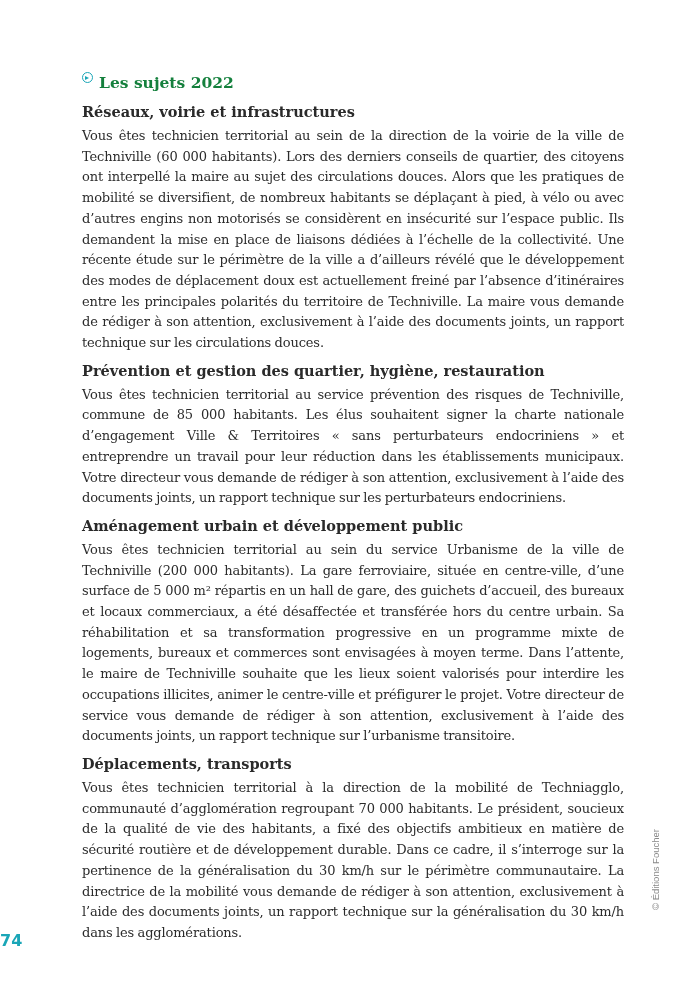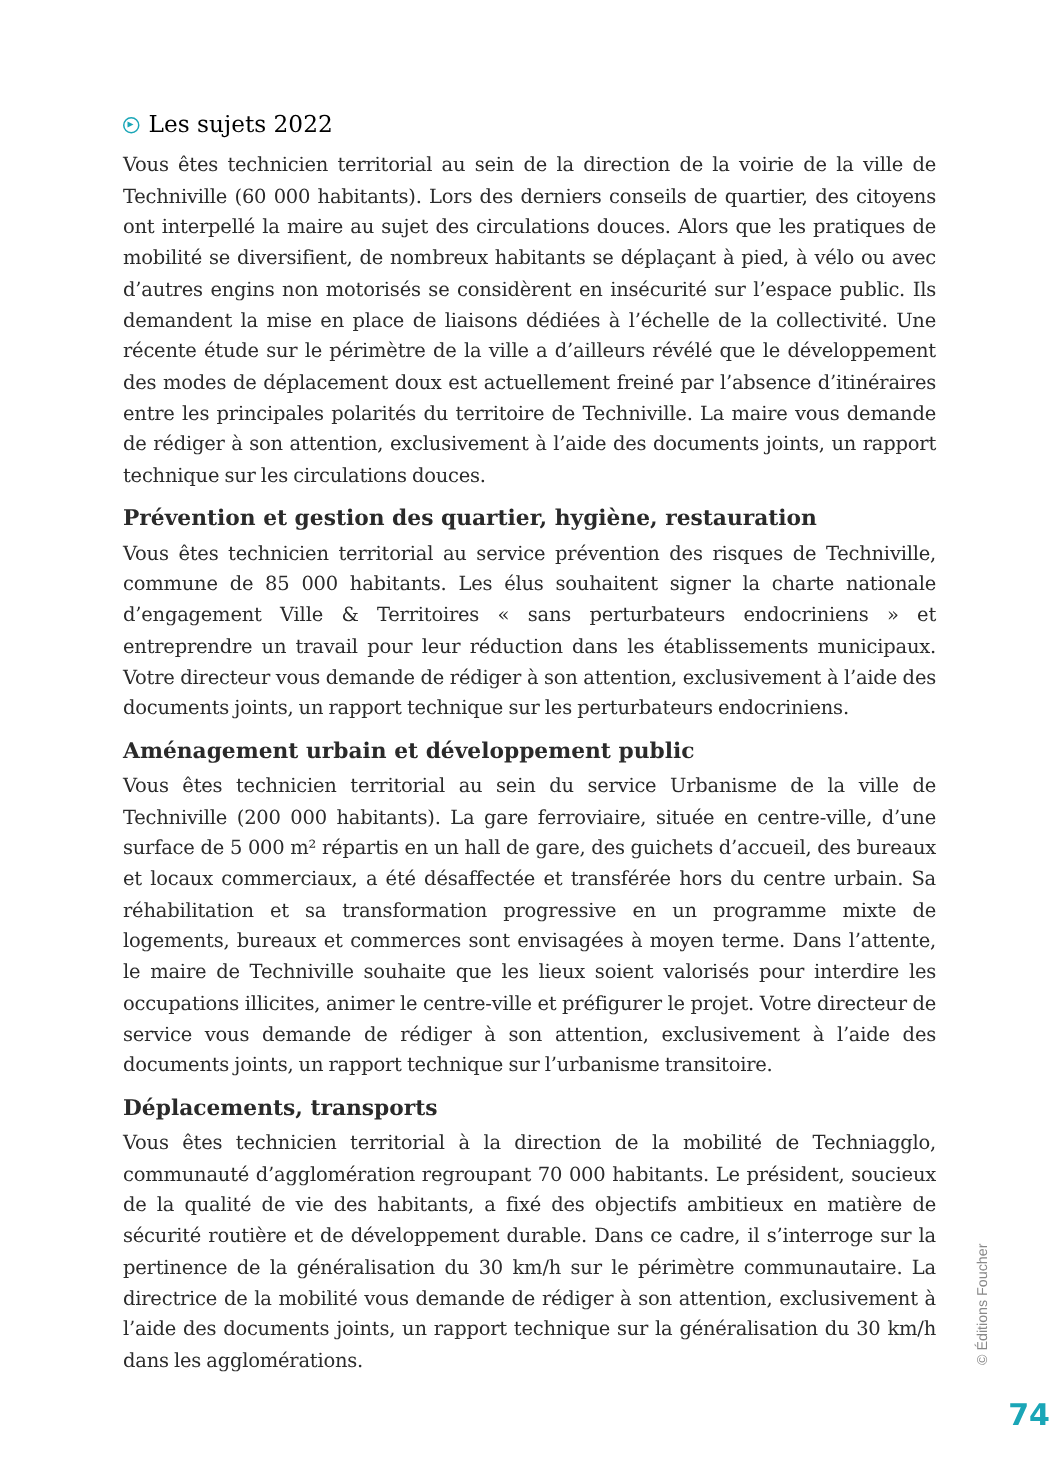--- a/index.html
+++ b/index.html
@@ -16,23 +16,23 @@
       color: #2b2b2b;
     }
     .page {
       position: absolute;
       left: 82px;
       top: 72px;
       width: 542px;
     }
     .section-title {
       display: flex;
-      align-items: center;
-      color: #000000;
-      font-weight: normal;
+      align-items: flex-start;
+      color: #15803d;
+      font-weight: bold;
       font-size: 15.5px;
       margin: 0 0 7px 0;
       line-height: 22px;
     }
     .section-title .bullet {
       display: inline-block;
       width: 11px;
       height: 11px;
       border-radius: 50%;
       border: 1.2px solid #1aa6b7;
@@ -68,24 +68,24 @@
       text-align: justify;
       hyphens: auto;
       letter-spacing: -0.15px;
       word-spacing: -0.5px;
     }
     .page-number {
       position: absolute;
       top: 931px;
       left: 0;
       width: 700px;
-      text-align: right;
+      text-align: left;
       font-family: "DejaVu Sans", "Liberation Sans", sans-serif;
       font-weight: bold;
-      font-size: 20px;
+      font-size: 16px;
       color: #1aa6b7;
     }
     .copyright {
       position: absolute;
       left: 650px;
       top: 910px;
       transform-origin: left top;
       transform: rotate(-90deg);
       font-family: "Liberation Sans", "DejaVu Sans", sans-serif;
       font-size: 9.5px;
@@ -96,20 +96,21 @@
 </head>
 <body>
 
 <div class="page">
   <div class="section-title">
     <span class="bullet"></span>
     <span>Les sujets 2022</span>
   </div>
 
   <div class="subject">
+    <h3>Réseaux, voirie et infrastructures</h3>
     <p>Vous êtes technicien territorial au sein de la direction de la voirie de la ville de Techniville (60 000 habitants). Lors des derniers conseils de quartier, des citoyens ont interpellé la maire au sujet des circulations douces. Alors que les pratiques de mobilité se diversifient, de nombreux habitants se déplaçant à pied, à vélo ou avec d’autres engins non motorisés se considèrent en insécurité sur l’espace public. Ils demandent la mise en place de liaisons dédiées à l’échelle de la collectivité. Une récente étude sur le périmètre de la ville a d’ailleurs révélé que le développement des modes de déplacement doux est actuellement freiné par l’absence d’itinéraires entre les principales polarités du territoire de Techniville. La maire vous demande de rédiger à son attention, exclusivement à l’aide des documents joints, un rapport technique sur les circulations douces.</p>
   </div>
 
   <div class="subject">
     <h3>Prévention et gestion des quartier, hygiène, restauration</h3>
     <p>Vous êtes technicien territorial au service prévention des risques de Techniville, commune de 85 000 habitants. Les élus souhaitent signer la charte nationale d’engagement Ville &amp; Territoires « sans perturbateurs endocriniens » et entreprendre un travail pour leur réduction dans les établissements municipaux. Votre directeur vous demande de rédiger à son attention, exclusivement à l’aide des documents joints, un rapport technique sur les perturbateurs endocriniens.</p>
   </div>
 
   <div class="subject">
     <h3>Aménagement urbain et développement public</h3>

